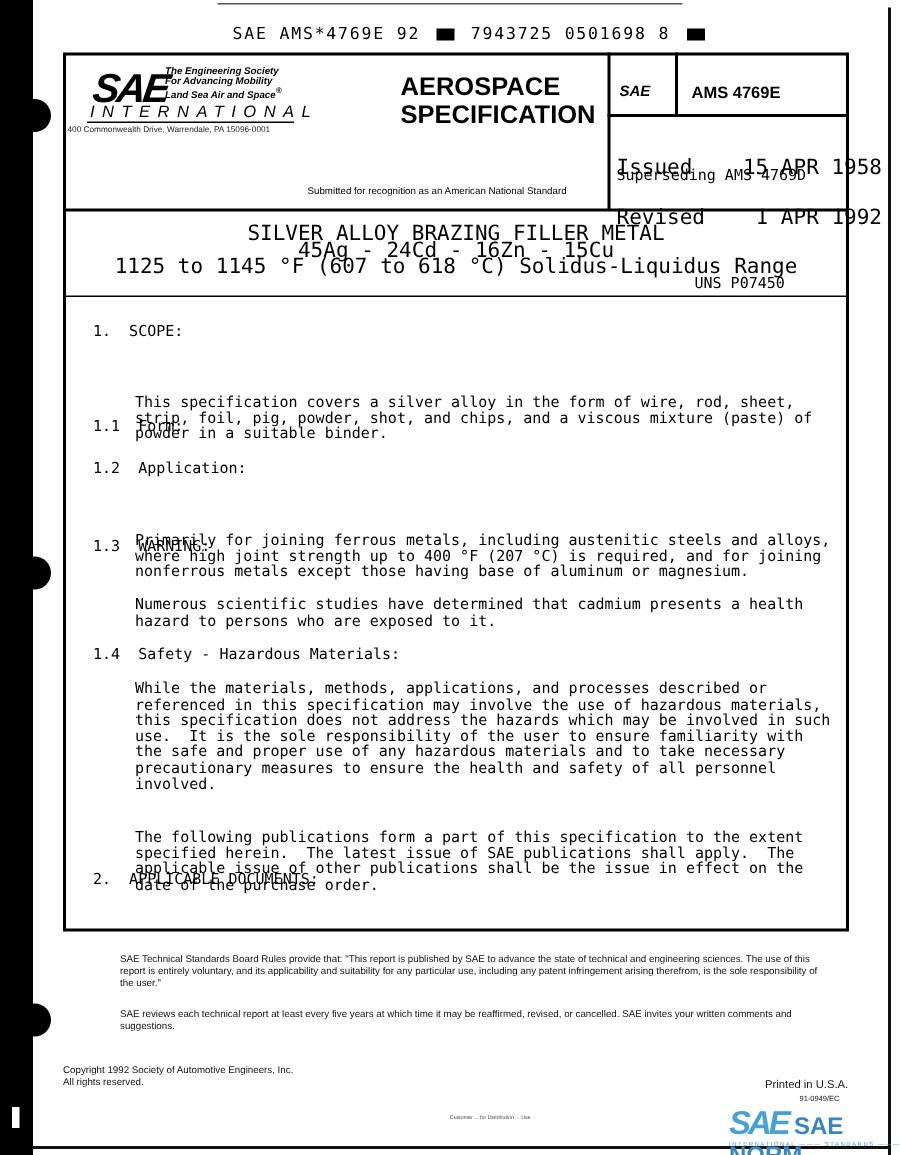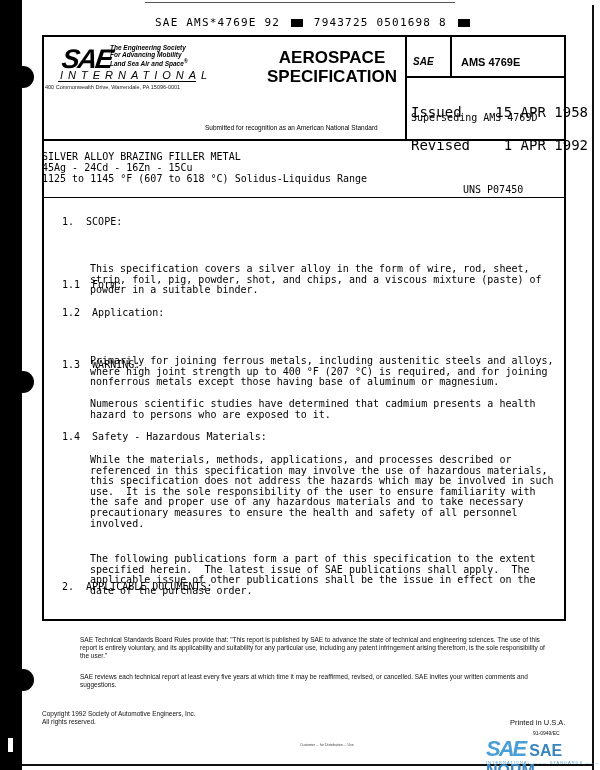--- a/index.html
+++ b/index.html
@@ -21,27 +21,27 @@
   .vdiv2 { left:450px; top:35px; width:2px; height:42px; background:#000; }
   .hdivR { left:405px; top:76px; width:161px; height:2px; background:#000; }
 
   .saelogo { left:62px; top:44px; font-size:27px; font-weight:bold; font-style:italic; letter-spacing:-2px; transform:skewX(-8deg); }
   .tagline { left:110px; top:44px; font-size:6.5px; font-style:italic; line-height:7px; font-weight:bold; }
   .intl { left:60px; top:69px; font-size:11px; font-style:italic; letter-spacing:5px; }
   .intl-line { left:58px; top:81px; width:138px; height:1px; background:#000; }
   .addr { left:45px; top:84px; font-size:5.5px; color:#222; }
   .submitted { left:205px; top:124px; font-size:6.5px; }
 
-  .ams-title { left:267px; top:48px; font-size:17px; font-weight:bold; line-height:19px;text-align:center; }
+  .ams-title { left:267px; top:48px; font-size:17px; font-weight:bold; line-height:19px; }
   .sae-small { left:413px; top:56px; font-size:10px; font-weight:bold; font-style:italic; }
   .amsno { left:461px; top:56px; font-size:11px; font-weight:bold; }
   .issued { left:411px; top:85px; font-size:14px; line-height:11px; white-space:pre; }
   .superseding { left:411px; top:112px; font-size:10px; white-space:pre; }
 
-  .titleblock { left:42px; top:151px; width:524px; font-size:10px; line-height:11px; }
+  .titleblock { left:42px; top:151px; width:524px; text-align:center; font-size:14px; line-height:11px; }
   .uns { left:463px; top:184px; font-size:10px; }
 
   .body { font-size:10px; line-height:10.6px; white-space:pre; }
   .foot { font-size:6.5px; line-height:8px; color:#111; }
   .sae-norm { left:486px; top:736px; }
   .sae-norm .big { font-size:22px; font-weight:bold; font-style:italic; color:#4a9fd6; letter-spacing:-2px; }
   .sae-norm .txt { font-size:16px; font-weight:bold; color:#3a84c0; margin-left:4px; letter-spacing:0px; }
   .sae-norm .sub { position:absolute; left:0; top:24px; font-size:4px; color:#4a9fd6; white-space:nowrap; letter-spacing:1px; }
 </style>
 </head>

